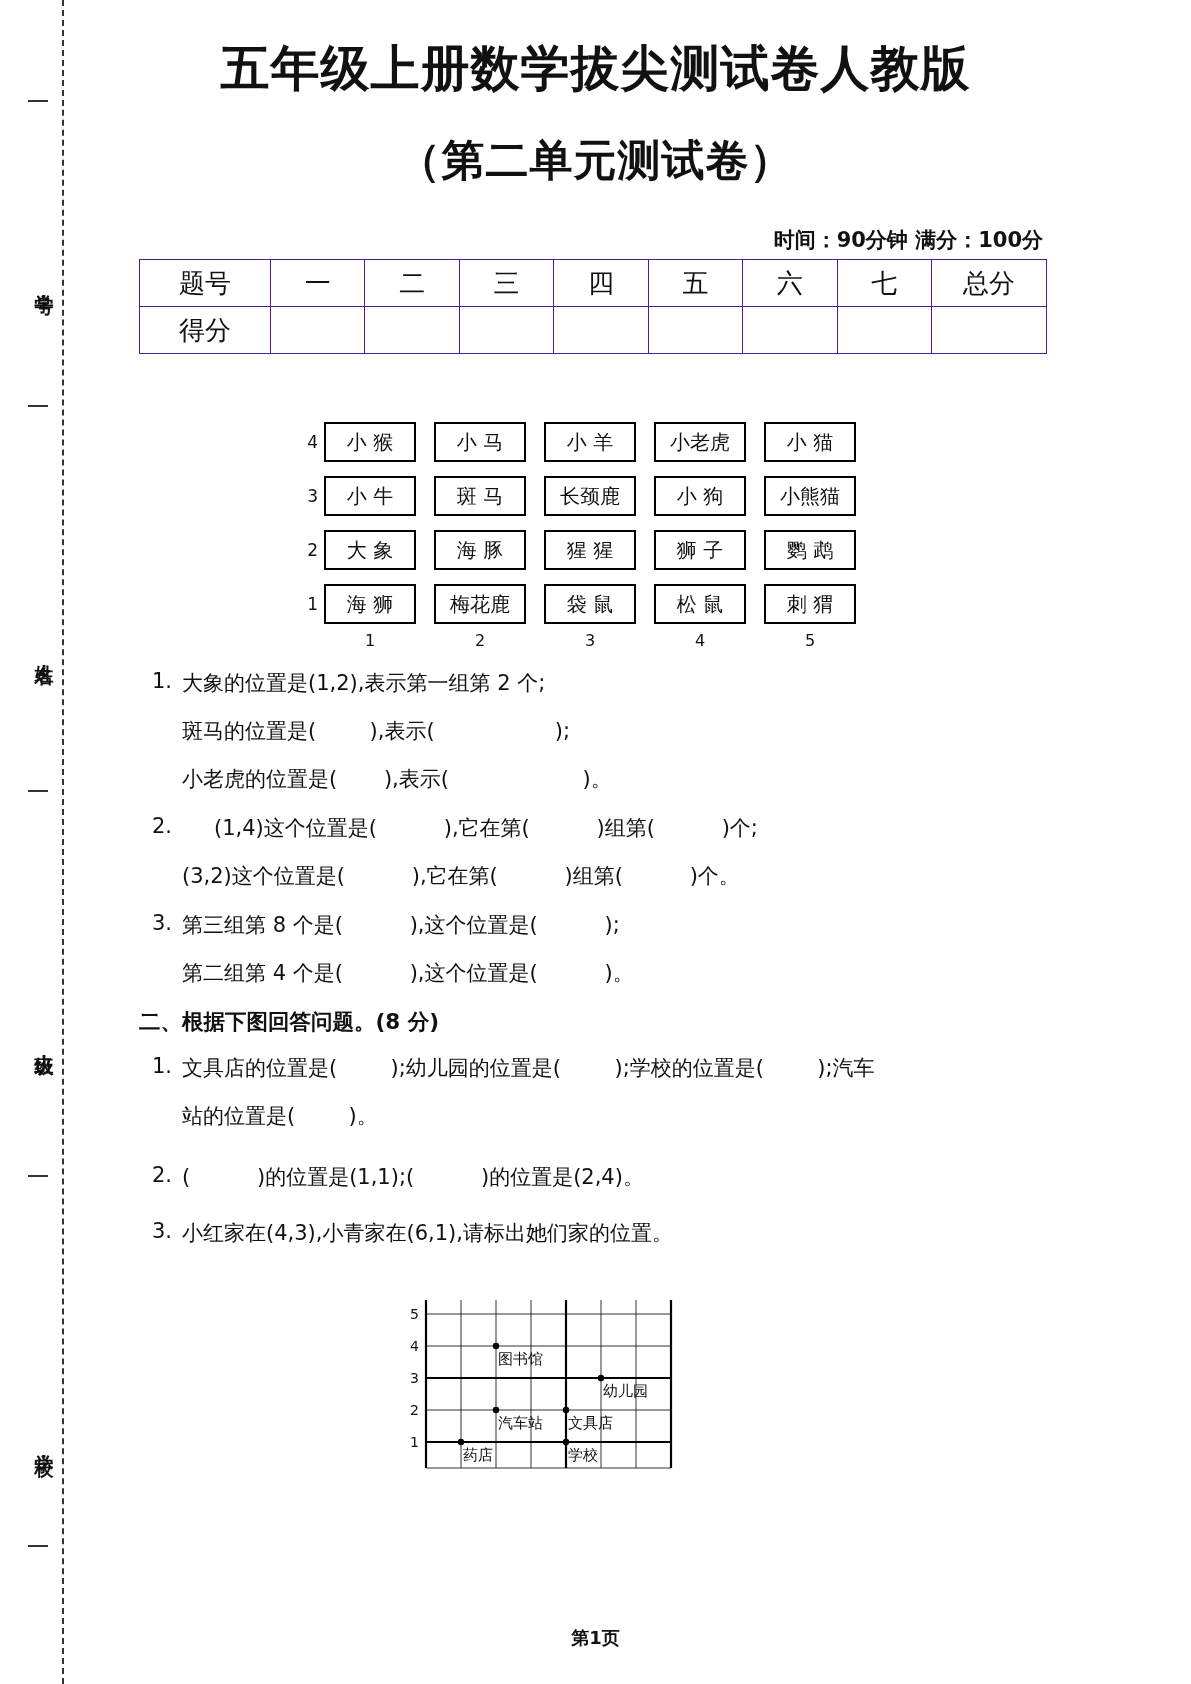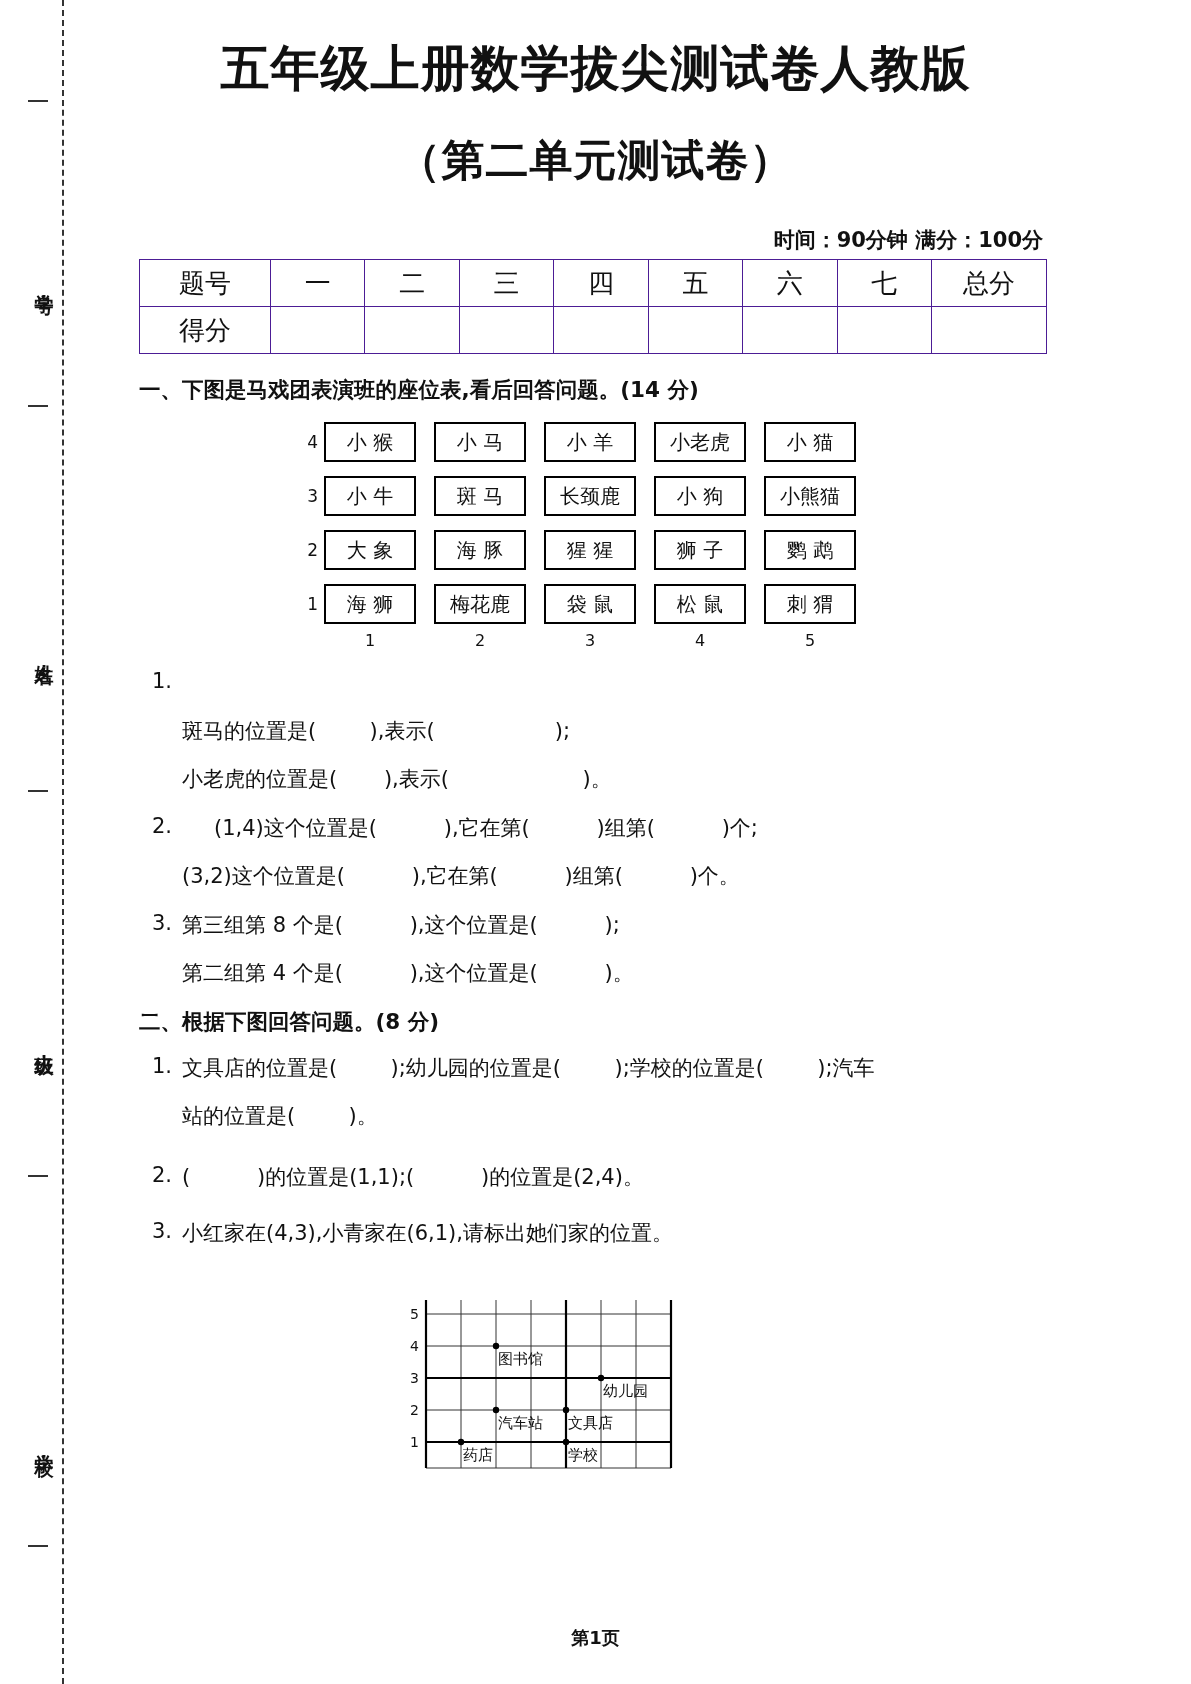--- a/index.html
+++ b/index.html
@@ -101,21 +101,20 @@
       <td></td>
       <td></td>
       <td></td>
       <td></td>
       <td></td>
       <td class="tot"></td>
     </tr>
   </tbody>
     </table>
 
-  <div class="sec" style="left:139px;top:375px;">一、下图是马戏团表演班的座位表,看后回答问题。(14 分)</div>
 
   <div class="seat-wrap">
     <div class="seat-row">
       <span class="rowlab">4</span>
       <span class="cell">小 猴</span>
       <span class="cell">小 马</span>
       <span class="cell">小 羊</span>
       <span class="cell tight">小老虎</span>
       <span class="cell">小 猫</span>
     </div>
@@ -146,20 +145,21 @@
     <div class="collabs">
       <span class="collab">1</span>
       <span class="collab">2</span>
       <span class="collab">3</span>
       <span class="collab">4</span>
       <span class="collab">5</span>
     </div>
   </div>
 
   <div class="qn" style="left:152px;top:669px;">1.</div>
+  <div class="q" style="left:182px;top:669px;">大象的位置是(1,2),表示第一组第 2 个;</div>
   <div class="q" style="left:182px;top:717px;">斑马的位置是(        ),表示(                  );</div>
   <div class="q" style="left:182px;top:765px;">小老虎的位置是(       ),表示(                    )。</div>
 
   <div class="qn" style="left:152px;top:814px;">2.</div>
   <div class="q" style="left:182px;top:814px;margin-left:32px;">(1,4)这个位置是(          ),它在第(          )组第(          )个;</div>
   <div class="q" style="left:182px;top:862px;">(3,2)这个位置是(          ),它在第(          )组第(          )个。</div>
 
   <div class="qn" style="left:152px;top:911px;">3.</div>
   <div class="q" style="left:182px;top:911px;">第三组第 8 个是(          ),这个位置是(          );</div>
   <div class="q" style="left:182px;top:959px;">第二组第 4 个是(          ),这个位置是(          )。</div>

